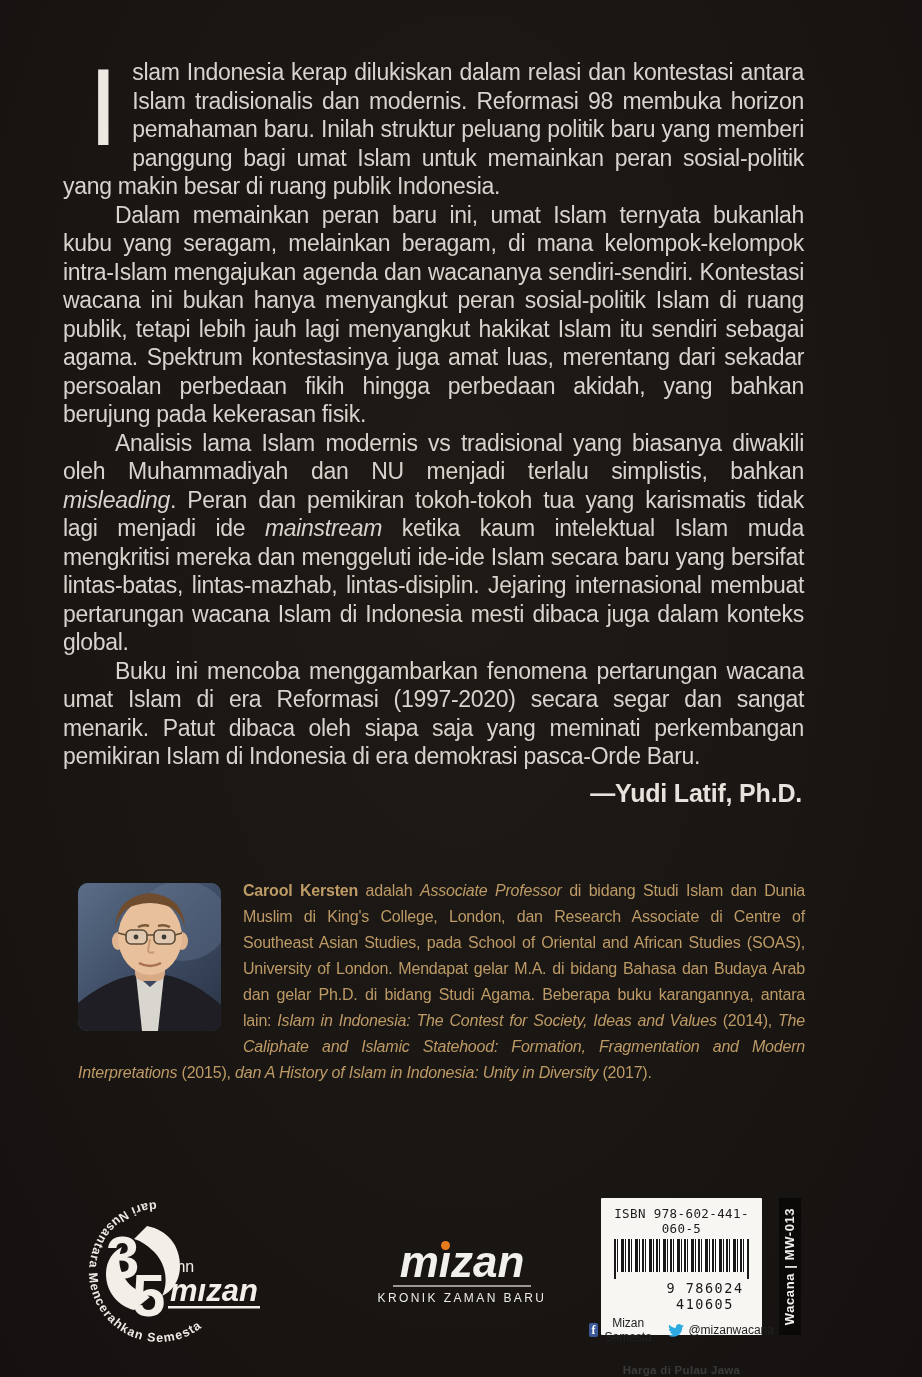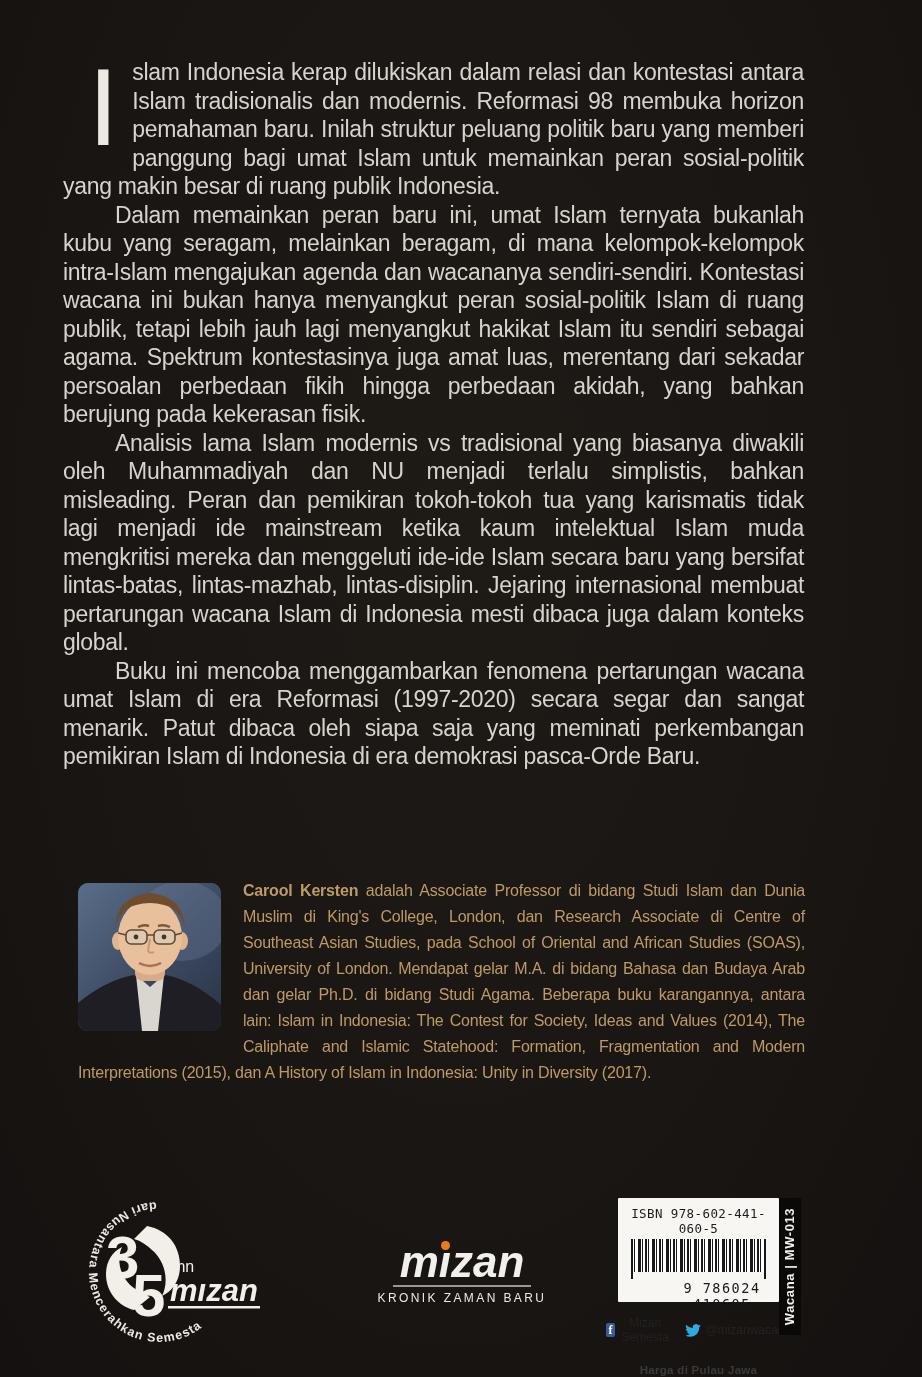--- a/index.html
+++ b/index.html
@@ -2,21 +2,21 @@
 <html><head>
 <meta charset="utf-8">
 <style>
   html,body{margin:0;padding:0;background:#000;}
   .page{
     position:relative;width:922px;height:1377px;overflow:hidden;
     background:radial-gradient(ellipse at 50% 38%, #1e1a16 0%, #1a1613 55%, #151110 100%);
     font-family:"Liberation Sans", sans-serif;
     -webkit-font-smoothing:antialiased;
   }
-  .it{}
+  .it{font-style:italic}
   .bd{font-weight:bold}
 
   
   .synopsis{
     position:absolute;left:63px;top:58px;width:741px;
     color:#d8d3cd;font-size:23px;line-height:28.5px;letter-spacing:-0.3px;
     text-align:justify;
   }
   .synopsis p{margin:0;}
   .synopsis p.indent{text-indent:52px;}
@@ -46,21 +46,21 @@
   
   .anniv{position:absolute;left:72px;top:1190px;width:252px;height:152px;}
   .imprint{position:absolute;left:362px;top:1240px;width:200px;text-align:center;color:#f2f0ec;}
   .imprint-word{position:relative;display:inline-block;font-style:italic;font-weight:bold;
     font-size:44px;line-height:44px;letter-spacing:0px;}
   .imprint-dot{position:absolute;left:41px;top:1px;width:9px;height:9px;border-radius:50%;}
   .imprint-rule{width:138px;height:2px;background:#9b9894;margin:1px auto 4px;}
   .imprint-tagline{font-size:12px;letter-spacing:2.4px;color:#eceae6;}
 
   .label{
-    position:absolute;left:618px;top:1198px;width:161px;height:104px;
+    position:absolute;left:601px;top:1198px;width:161px;height:137px;
     background:#f7f6f3;border-radius:1px;text-align:center;color:#1c1c1c;
     font-family:"DejaVu Sans Mono", monospace;
   }
   .isbn{margin-top:8px;font-size:12.5px;letter-spacing:0.4px;}
   .bars{
     position:relative;height:33px;margin:3px 13px 0;
     background:repeating-linear-gradient(90deg,#181818 0 2px,#fff 2px 3px,#181818 3px 4px,#fff 4px 7px,#181818 7px 10px,#fff 10px 11px,#181818 11px 12px,#fff 12px 14px);
   }
   .bars::before,.bars::after{
     content:"";position:absolute;top:0;width:2px;height:40px;background:#181818;
@@ -89,20 +89,21 @@
 </head>
 <body>
 
 <div class="page">
 
   <section class="synopsis">
     <p><span class="dropcap">I</span><span>slam Indonesia kerap dilukiskan dalam relasi dan kontestasi antara Islam tradisionalis dan modernis. Reformasi 98 membuka horizon pemahaman baru. Inilah struktur peluang politik baru yang memberi panggung bagi umat Islam untuk memainkan peran sosial-politik yang makin besar di ruang publik Indonesia.</span></p>
     <p class="indent">Dalam memainkan peran baru ini, umat Islam ternyata bukanlah kubu yang seragam, melainkan beragam, di mana kelompok-kelompok intra-Islam mengajukan agenda dan wacananya sendiri-sendiri. Kontestasi wacana ini bukan hanya menyangkut peran sosial-politik Islam di ruang publik, tetapi lebih jauh lagi menyangkut hakikat Islam itu sendiri sebagai agama. Spektrum kontestasinya juga amat luas, merentang dari sekadar persoalan perbedaan fikih hingga perbedaan akidah, yang bahkan berujung pada kekerasan fisik.</p>
     <p class="indent"><span>Analisis lama Islam modernis vs tradisional yang biasanya diwakili oleh Muhammadiyah dan NU menjadi terlalu simplistis, bahkan </span><span class="it">misleading</span><span>. Peran dan pemikiran tokoh-tokoh tua yang karismatis tidak lagi menjadi ide </span><span class="it">mainstream</span><span> ketika kaum intelektual Islam muda mengkritisi mereka dan menggeluti ide-ide Islam secara baru yang bersifat lintas-batas, lintas-mazhab, lintas-disiplin. Jejaring internasional membuat pertarungan wacana Islam di Indonesia mesti dibaca juga dalam konteks global.</span></p>
     <p class="indent">Buku ini mencoba menggambarkan fenomena pertarungan wacana umat Islam di era Reformasi (1997-2020) secara segar dan sangat menarik. Patut dibaca oleh siapa saja yang meminati perkembangan pemikiran Islam di Indonesia di era demokrasi pasca-Orde Baru.</p>
+    <div class="endorser-name">—Yudi Latif, Ph.D.</div>
   </section>
 
   <section class="bio">
     <div>
       <div class="photo">
         <svg width="143" height="148" viewBox="0 0 143 148">
           <defs>
             <linearGradient id="pbg" x1="0" y1="0" x2="1" y2="1">
               <stop offset="0" stop-color="#5a6d88"></stop>
                 <stop offset="0.55" stop-color="#3c4a61"></stop>

